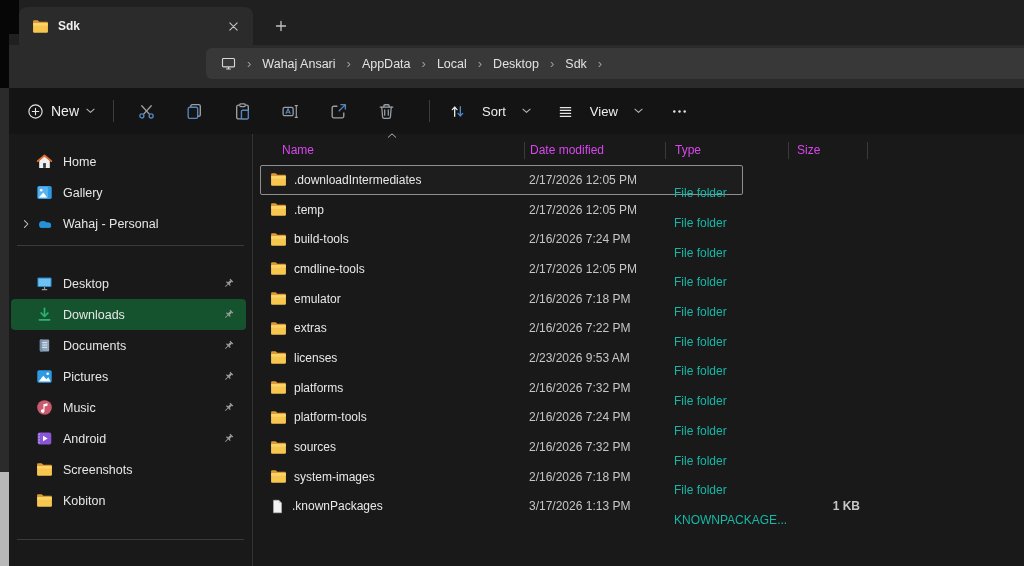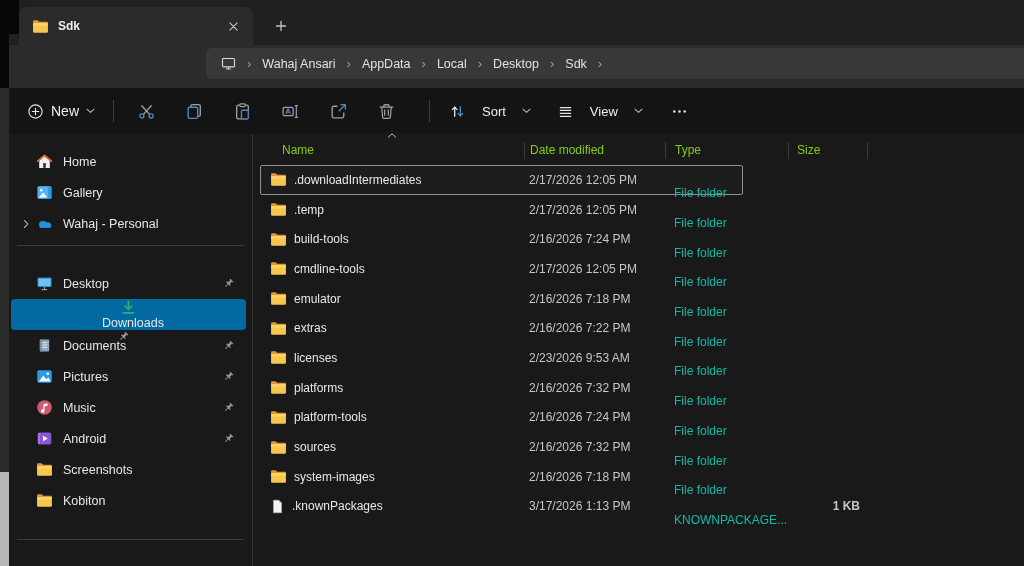--- a/index.html
+++ b/index.html
@@ -48,32 +48,32 @@
   #file-actions .tb-icon{margin-left:16px;}
   .tb-drop{height:32px;border:none;background:transparent;border-radius:4px;
        display:flex;align-items:center;gap:16px;padding:0 9px;}
   .tb-drop .lbl{color:#efefef;font-size:13px;}
   .tb-sort{margin-left:10px;}
   .tb-view{margin-left:8px;}
   .tb-more{margin-left:12px;width:32px;}
   
   .sidebar{position:absolute;left:9px;top:134px;width:243px;bottom:0;background:#191919;padding-top:12px;box-sizing:border-box;}
   .side-item{height:31px;margin:0 6px 0 2px;border-radius:4px;display:flex;align-items:center;cursor:default;}
-  .side-item.selected{background:#0369a1;flex-direction:column;}
+  .side-item.selected{background:#14532d;}
   .side-chev{width:15px;margin-left:9px;display:flex;align-items:center;}
   .side-ico{width:19px;display:flex;align-items:center;justify-content:center;}
   .side-label{margin-left:9px;color:#e6e6e6;font-size:12.5px;flex:1;white-space:nowrap;}
   .side-pin{width:15px;margin-right:9px;display:flex;align-items:center;}
   .side-div1{height:1px;background:#3a3a3a;margin:6px 8px 22px 8px;}
   .side-div2{height:1px;background:#3a3a3a;margin:23px 8px 0 8px;}
   .side-divider{position:absolute;left:252px;top:134px;width:1px;bottom:0;background:#333;}
   
   .content{position:absolute;left:253px;top:134px;right:0;bottom:0;}
   .list-header{position:absolute;left:7px;top:3px;width:608px;height:26px;display:flex;align-items:center;}
-  .hc{box-sizing:border-box;color:#84cc16;font-size:12px;white-space:nowrap;}
+  .hc{box-sizing:border-box;color:#d946ef;font-size:12px;white-space:nowrap;}
   .hc-name{flex:0 0 264px;padding-left:22px;}
   .hc-date{flex:0 0 141px;padding-left:6px;}
   .hc-type{flex:0 0 123px;padding-left:10px;}
   .hc-size{flex:0 0 77px;padding-left:9px;}
   .hsep{position:absolute;top:8px;width:1px;height:17px;background:#3a3a3a;}
   .sort-caret{position:absolute;left:134px;top:-1px;}
   .rows{position:absolute;left:0;top:31px;right:0;}
   .frow{margin-left:7px;width:483px;height:29.7px;display:flex;align-items:center;
        border:1px solid transparent;border-radius:2px;box-sizing:border-box;cursor:default;}
   .frow.focused{border-color:#8f8f8f;background:#1d1d1d;}

